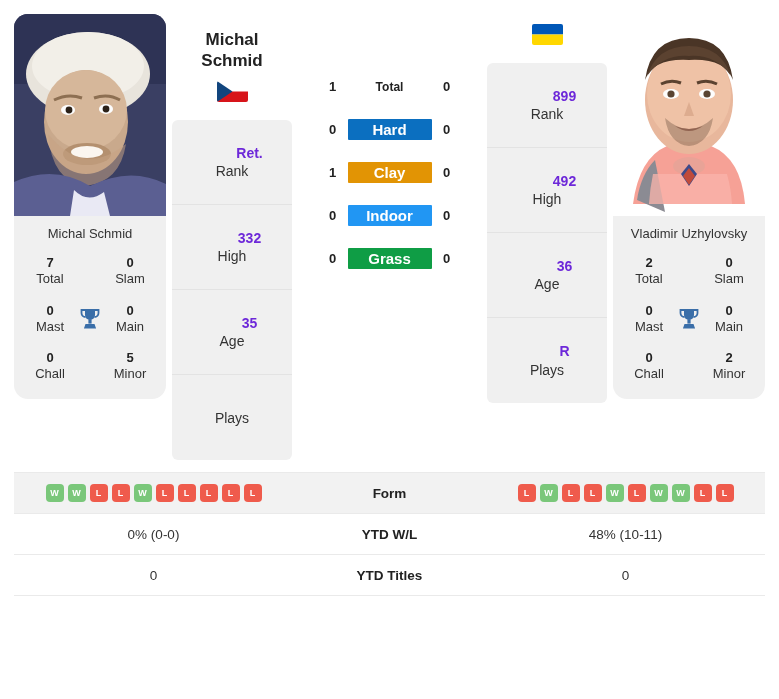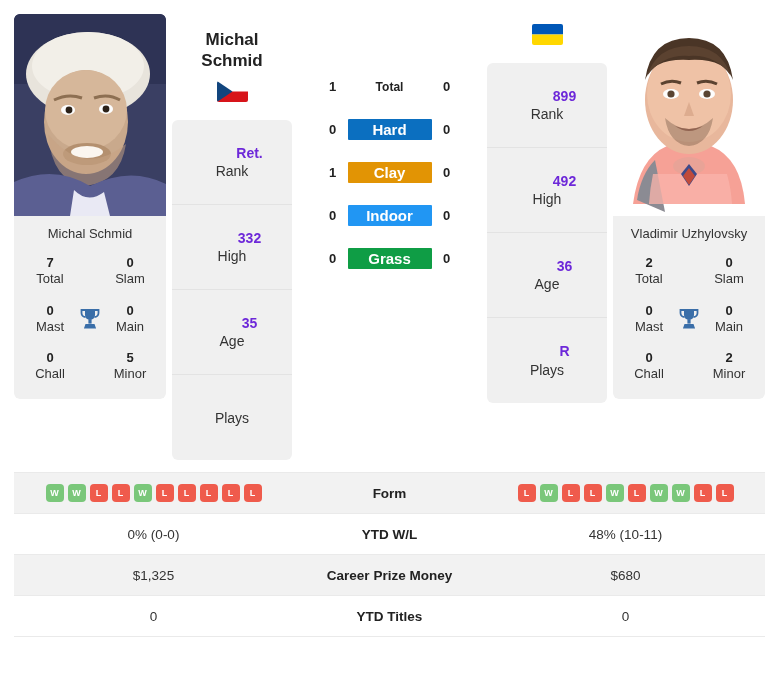--- a/index.html
+++ b/index.html
@@ -18,21 +18,21 @@
     display: flex;
     align-items: flex-start;
     padding: 14px 14px 0 14px;
     height: 470px;
   }
 
   
   .player-col { width: 152px; flex: 0 0 152px; }
 
   .photo-card {
-    border-radius: 6px;
+    border-radius: 14px;
     overflow: hidden;
     background: #ffffff;
   }
   .photo {
     width: 152px; height: 202px;
     display: block;
     border-radius: 5px 5px 0 0;
     position: relative;
     overflow: hidden;
   }
@@ -447,25 +447,20 @@
               <div class="fbadge" style="background: rgb(239, 91, 76);">L</div>
               <div class="fbadge" style="background: rgb(239, 91, 76);">L</div>
             </div>
         </td>
       </tr>
       <tr>
         <td>0% (0-0)</td>
         <td class="label-cell">YTD W/L</td>
         <td>48% (10-11)</td>
       </tr>
-      <tr class="alt">
-        <td>$1,325</td>
-        <td class="label-cell">Career Prize Money</td>
-        <td>$680</td>
-      </tr>
       <tr>
         <td>0</td>
         <td class="label-cell">YTD Titles</td>
         <td>0</td>
       </tr>
     </tbody>
   </table>
 
 </div>
 

